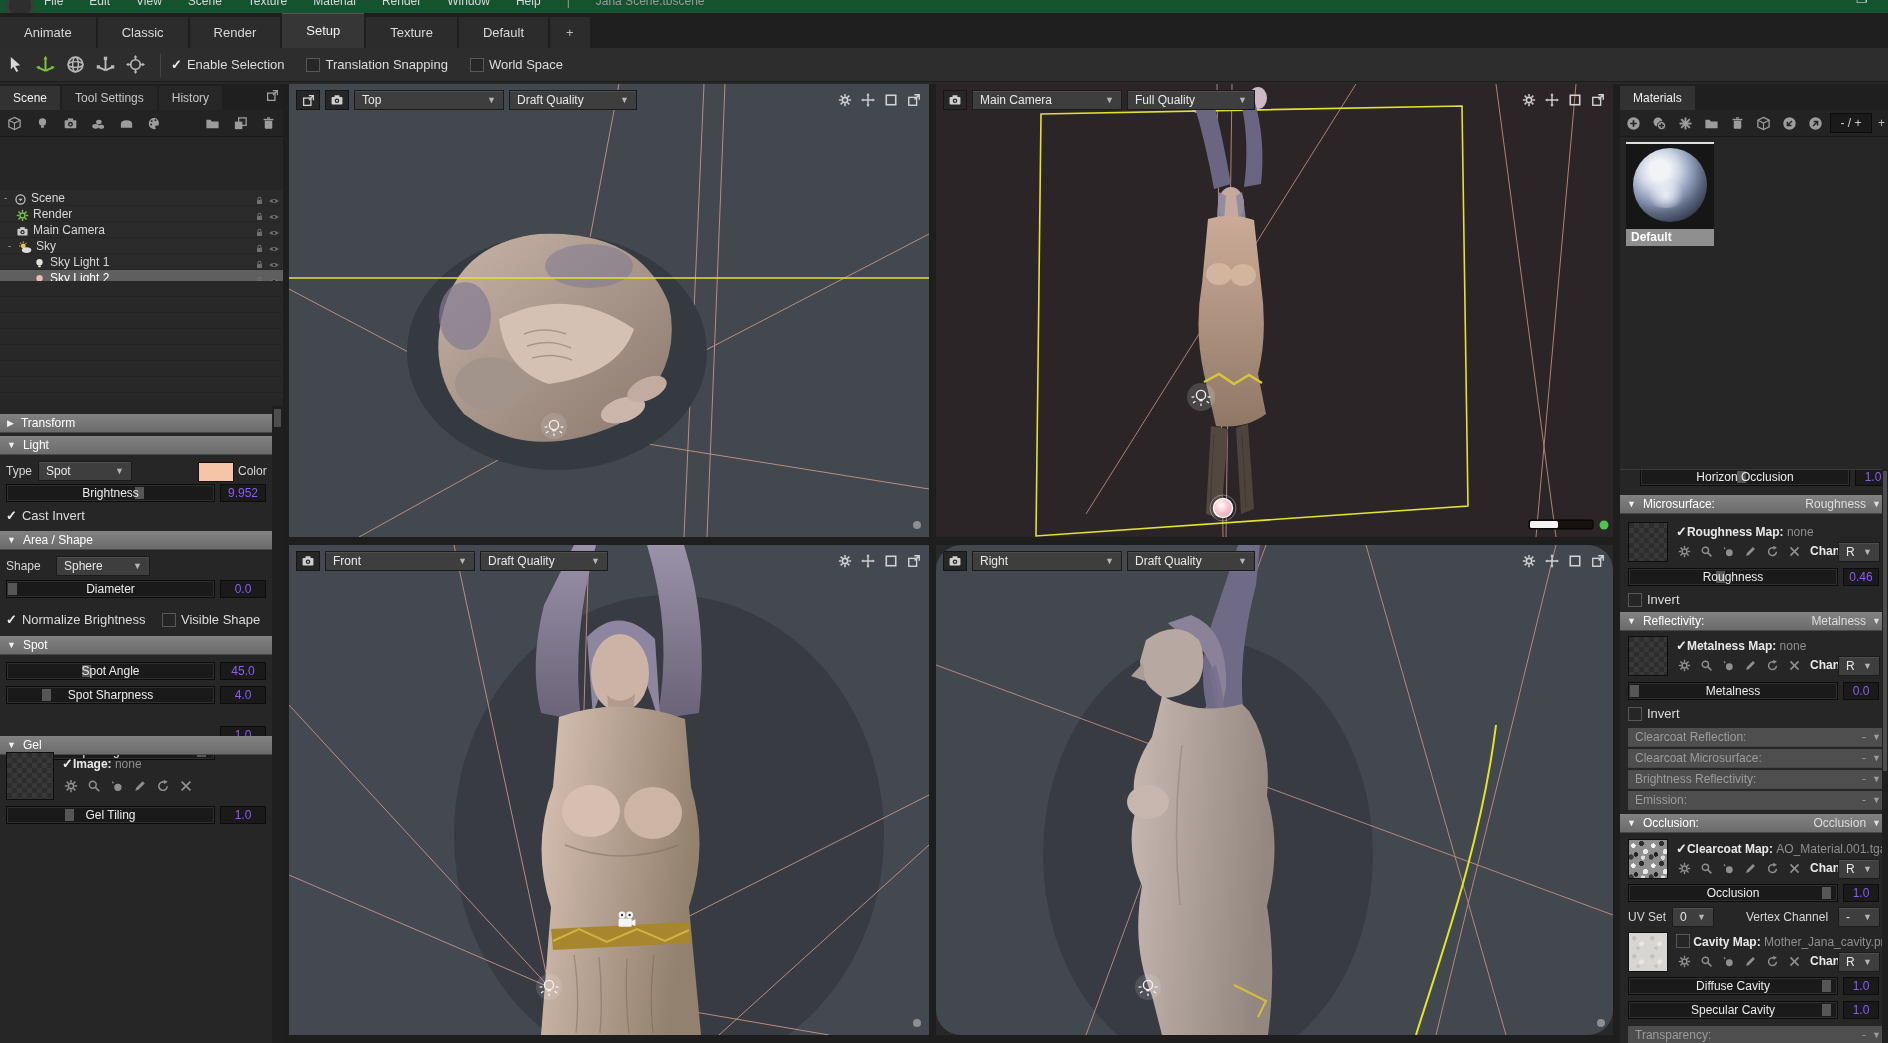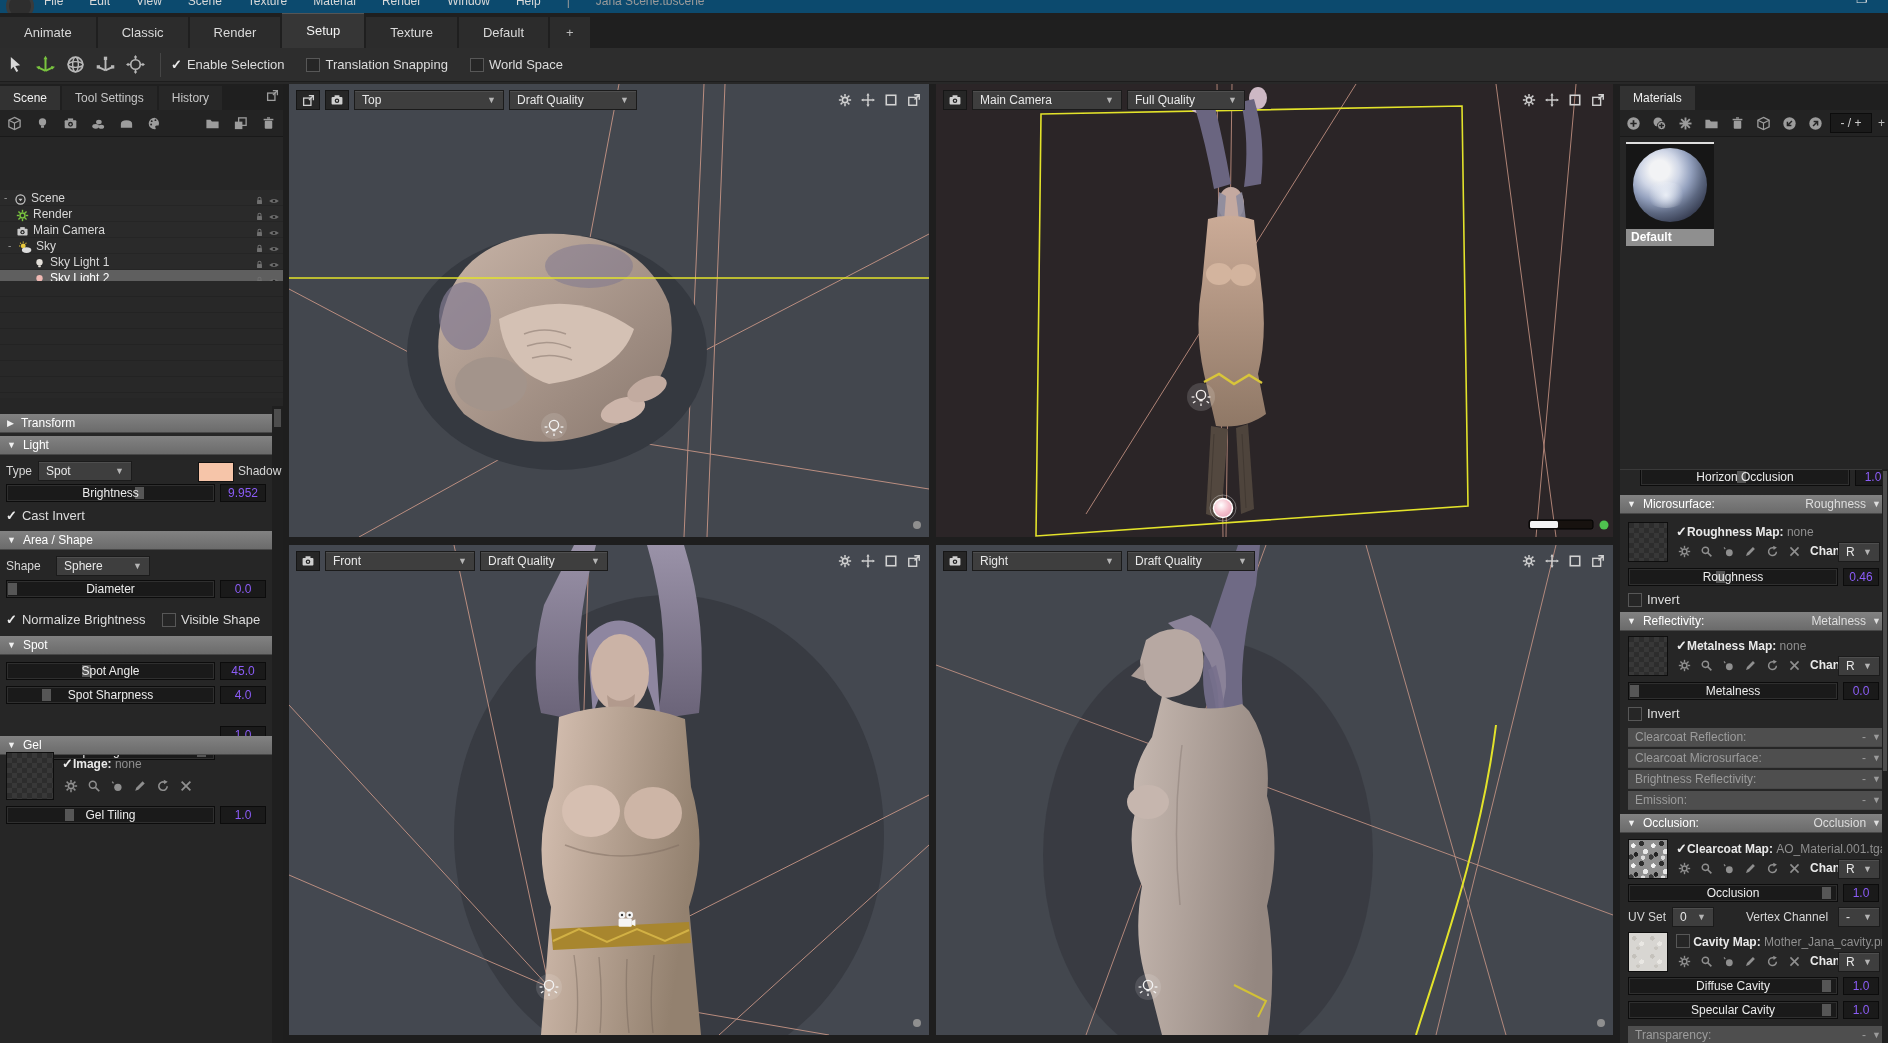--- a/index.html
+++ b/index.html
@@ -2,21 +2,21 @@
 <html><head>
 <meta charset="utf-8">
 <style>
   html,body{margin:0;padding:0;background:#141414;}
   .app{position:relative;width:1888px;height:1043px;background:#282828;
        font-family:"Liberation Sans",sans-serif;font-size:12px;color:#d6d6d6;
        overflow:hidden;user-select:none;}
   .abs{position:absolute;}
   .ic{display:inline-block;vertical-align:middle;}
   
-  .menubar{position:absolute;left:0;top:0;width:1888px;height:24px;background:#0c4a6e;overflow:hidden;text-align:center;}
+  .menubar{position:absolute;left:0;top:0;width:1888px;height:24px;background:#14532d;overflow:hidden;text-align:center;}
   .menubar-inner{display:flex;align-items:center;gap:26px;height:26px;margin-top:-12px;padding-left:44px;color:#d9d9d9;}
   .menubar .title{color:#9a9a9a;}
   .logo{position:absolute;left:6px;top:-8px;width:22px;height:22px;border-radius:50%;background:#2e2e2e;border:3px solid #3a3a3a;}
   .winbtn{position:absolute;top:-9px;color:#e0e0e0;font-size:13px;}
   
   .tabbar{position:absolute;left:0;top:13px;width:1888px;height:35px;background:#1f1f1f;display:flex;align-items:flex-end;}
   .wtab{height:31px;line-height:31px;padding:0 24px;background:#2c2c2c;color:#d9d9d9;margin-right:2px;font-size:13px;}
   .wtab.active{background:#363636;color:#f2f2f2;border-top:1px solid #555;height:34px;line-height:33px;}
   .wtab.plus{padding:0 16px;color:#bbb;}
   
@@ -563,21 +563,21 @@
         <span class="tri">▼</span>
         <span>Light</span>
       </div>
 
   <div class="abs" style="left:6px;top:380px;">Type</div>
   <div class="dd abs" style="left:38px;top:377px;width:94px;">
         <span>Spot</span>
         <span class="arr">▼</span>
       </div>
   <div class="abs" style="left:198px;top:378px;width:34px;height:18px;background:#f6c5a9;border:1px solid #111;"></div>
-  <div class="abs" style="left:238px;top:380px;">Shadow</div>
+  <div class="abs" style="left:238px;top:380px;">Color</div>
 
   <div class="slider" style="left:6px;top:400px;width:260px;">
     <div class="track" style="width:209px;">
           <div class="knob" style="left:62%;"></div>
           <span class="slabel">Brightness</span>
         </div>
     <div class="val" style="width:46px;">9.952</div>
   </div>
   <div class="checkitem abs" style="left:6px;top:424px;">
         <span class="chk">✓</span>
@@ -800,21 +800,21 @@
   <div class="vhead">
     <span class="vbtn">
           <svg class="ic" width="14" height="14">
             <use href="#i-camera"></use>
           </svg>
         </span>
     <div class="dd" style="width:150px;">
           <span>Main Camera</span>
           <span class="arr">▼</span>
         </div>
-    <div class="dd" style="width:118px;gap:24px;">
+    <div class="dd" style="width:128px;gap:24px;">
           <span>Full Quality</span>
           <span class="arr">▼</span>
         </div>
   </div>
   <div class="vicons">
     <span><svg class="ic" width="14" height="14">
             <use href="#i-gear"></use>
           </svg></span>
     <span><svg class="ic" width="14" height="14">
             <use href="#i-pan"></use>
@@ -900,21 +900,21 @@
     <span><svg class="ic" width="14" height="14">
             <use href="#i-square"></use>
           </svg></span>
     <span><svg class="ic" width="14" height="14">
             <use href="#i-expand"></use>
           </svg></span>
   </div>
   <span class="syncdot" style="right:8px;bottom:8px;"></span>
 </div>
 
-<div class="viewport" style="left:936px;top:545px;width:677px;height:490px;background:#43474e;">
+<div class="viewport" style="left:936px;top:545px;width:677px;height:490px;background:#43474e;border-radius:25px;">
   <svg width="677" height="490" style="position:absolute;left:0;top:0;">
     <defs>
       <linearGradient id="skinBR" x1="0" y1="0" x2="1" y2="0.2">
             <stop offset="0" stop-color="#c8bab2"></stop>
             <stop offset="1" stop-color="#948780"></stop>
           </linearGradient>
     </defs>
     <ellipse cx="272" cy="310" rx="165" ry="215" fill="#373a41" opacity="0.85"></ellipse>
     <g stroke="#cf9a89" stroke-width="1" opacity="0.8">
       <line x1="330" y1="0" x2="150" y2="490"></line>

